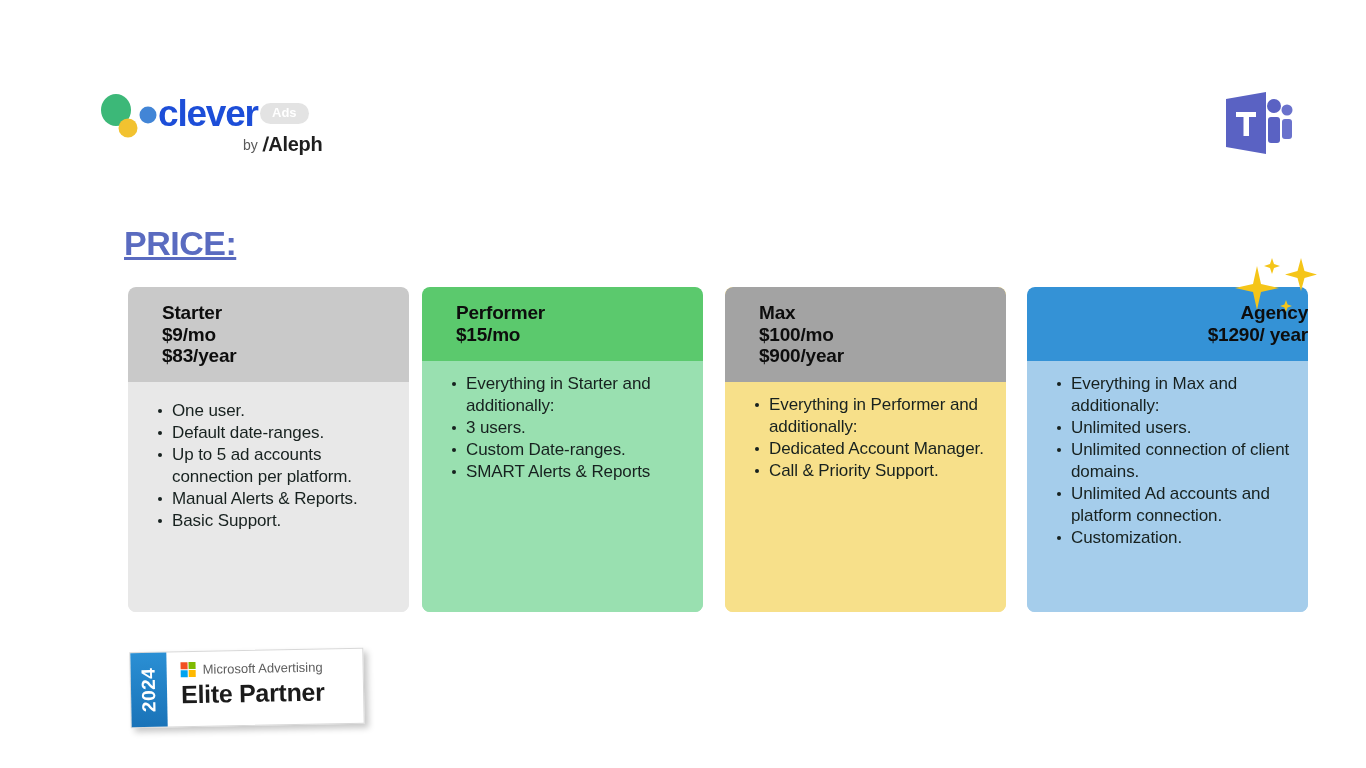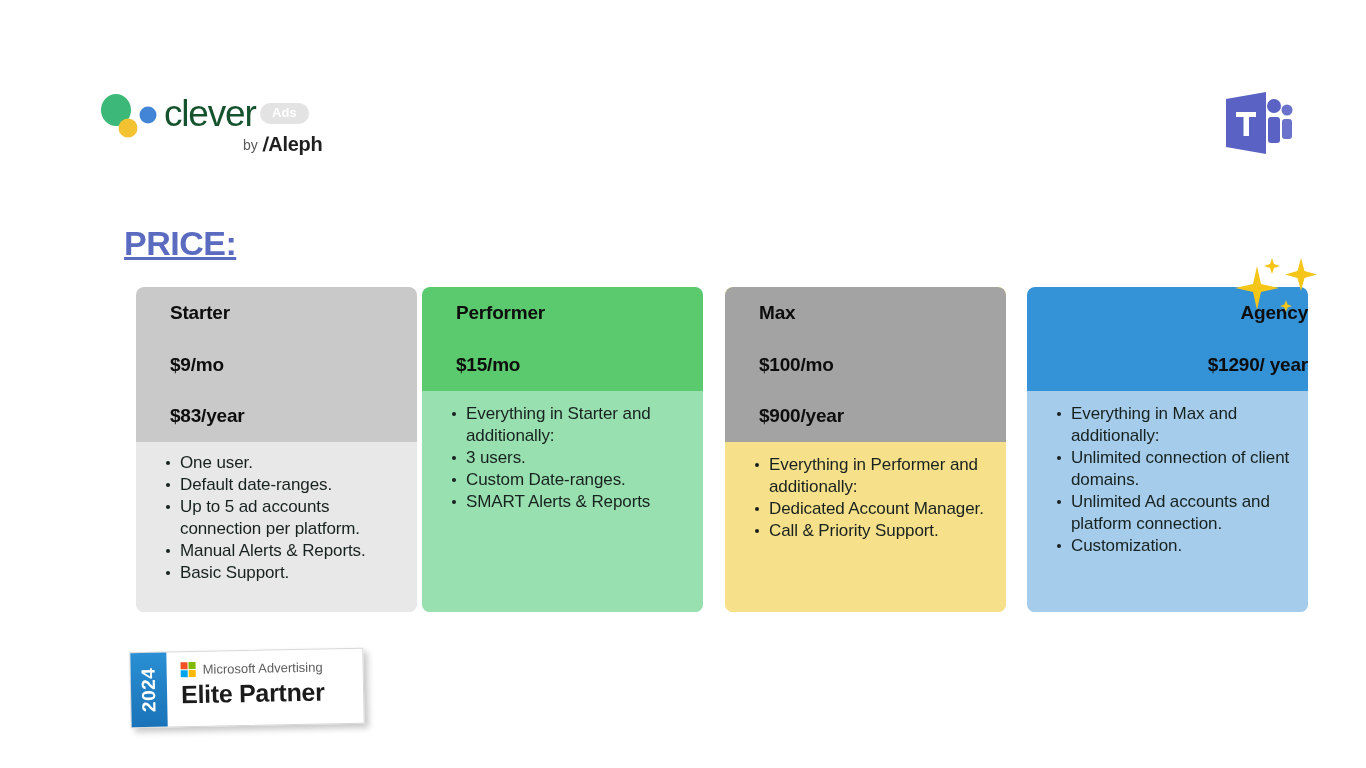--- a/index.html
+++ b/index.html
@@ -26,26 +26,26 @@
   }
   .brand-mark {
     position: absolute;
     left: 0;
     top: 2px;
     width: 62px;
     height: 44px;
   }
   .brand-wordmark {
     position: absolute;
-    left: 64px;
+    left: 58px;
     top: 0px;
     font-size: 37px;
-    font-weight: normal;
+    font-weight: bold;
     letter-spacing: -1.2px;
-    color: #14532d;
+    color: #1d4ed8;
     line-height: 44px;
   }
   .brand-ads-pill {
     position: absolute;
     left: 160px;
     top: 11px;
     background: #e3e3e3;
     color: #ffffff;
     border-radius: 11px;
     font-size: 13px;
@@ -108,21 +108,21 @@
   .card {
     position: absolute;
     top: 0;
     width: 281px;
     height: 325px;
     border-radius: 8px;
     overflow: hidden;
     display: flex;
     flex-direction: column;
   }
-  .card-0 { left: 16px; justify-content: flex-end; }
+  .card-0 { left: 8px; justify-content: flex-end; }
   .card-1 { left: 302px; }
   .card-2 { left: 605px; }
   .card-3 { left: 907px; }
 
   .card-header {
     padding: 14px 0 16px 34px;
     border-radius: 8px 8px 0 0;
   }
   .card-title {
     font-size: 19px;
@@ -130,21 +130,20 @@
     color: #0d0d0d;
     letter-spacing: -0.2px;
     line-height: 23px;
   }
   .card-price {
     font-size: 19px;
     font-weight: bold;
     color: #0d0d0d;
     letter-spacing: -0.2px;
     line-height: 21px;
-    margin-top: 30px;
   }
   .card-body {
     flex: 1;
     padding: 12px 16px 10px 16px;
   }
   .feature-list {
     margin: 0;
     padding-left: 28px;
     list-style: none;
   }
@@ -161,21 +160,21 @@
     position: absolute;
     left: -14px;
     top: 9px;
     width: 4px;
     height: 4px;
     border-radius: 50%;
     background: #17211f;
   }
 
   
-  .card-0 .card-body { padding-top: 10px; }
+  .card-0 .card-body { padding-top: 18px; }
 
   
   .sparkles {
     position: absolute;
     left: 1235px;
     top: 258px;
     width: 90px;
     height: 70px;
     pointer-events: none;
   }
@@ -324,20 +323,21 @@
   </div>
 
   <div class="card card-3" style="background: rgb(165, 205, 235);">
     <div class="card-header" style="background: rgb(52, 146, 214); text-align: right;">
       <div class="card-title">Agency</div>
       <div class="card-price">$1290/ year</div>
     </div>
     <div class="card-body" style="background: rgb(165, 205, 235);">
       <ul class="feature-list">
         <li>Everything in Max and additionally:</li>
+        <li>Unlimited users.</li>
         <li>Unlimited connection of client domains.</li>
         <li>Unlimited Ad accounts and platform connection.</li>
         <li>Customization.</li>
       </ul>
     </div>
   </div>
 </div>
 
 <svg class="sparkles" viewBox="0 0 90 70" xmlns="http://www.w3.org/2000/svg">
   <path d="M22 8 L26 26 L44 30 L26 34 L22 52 L18 34 L0 30 L18 26 Z" fill="#f5c518"></path>

